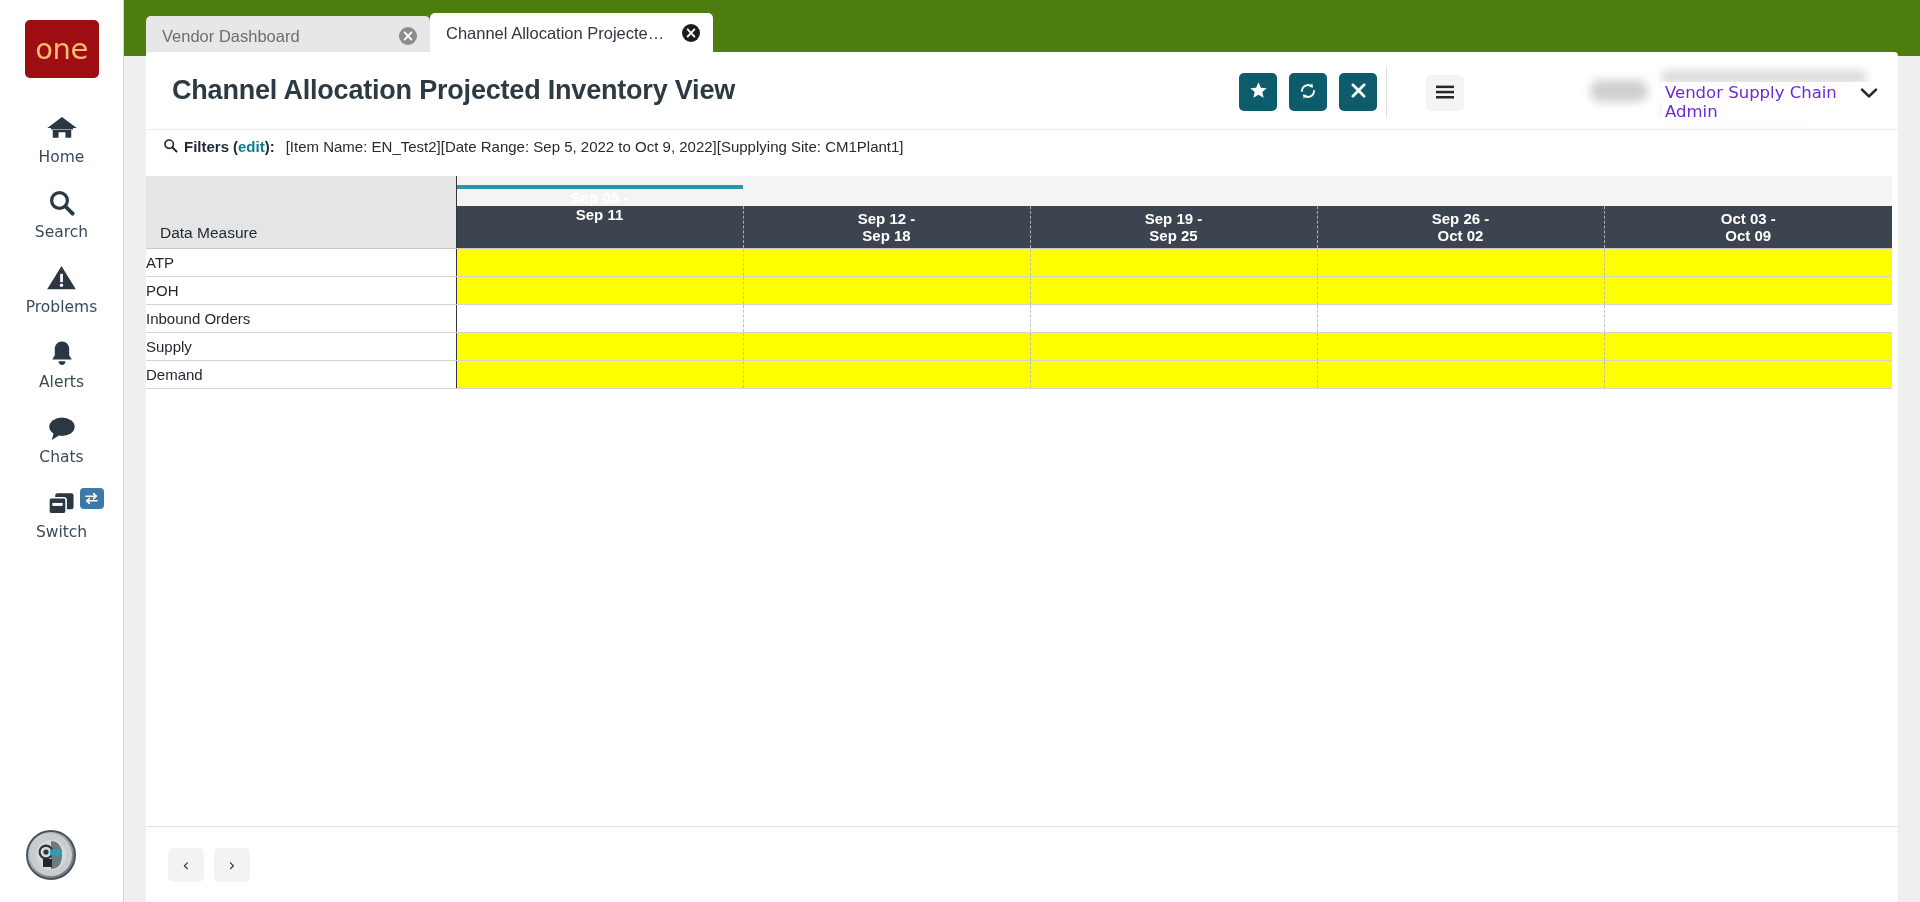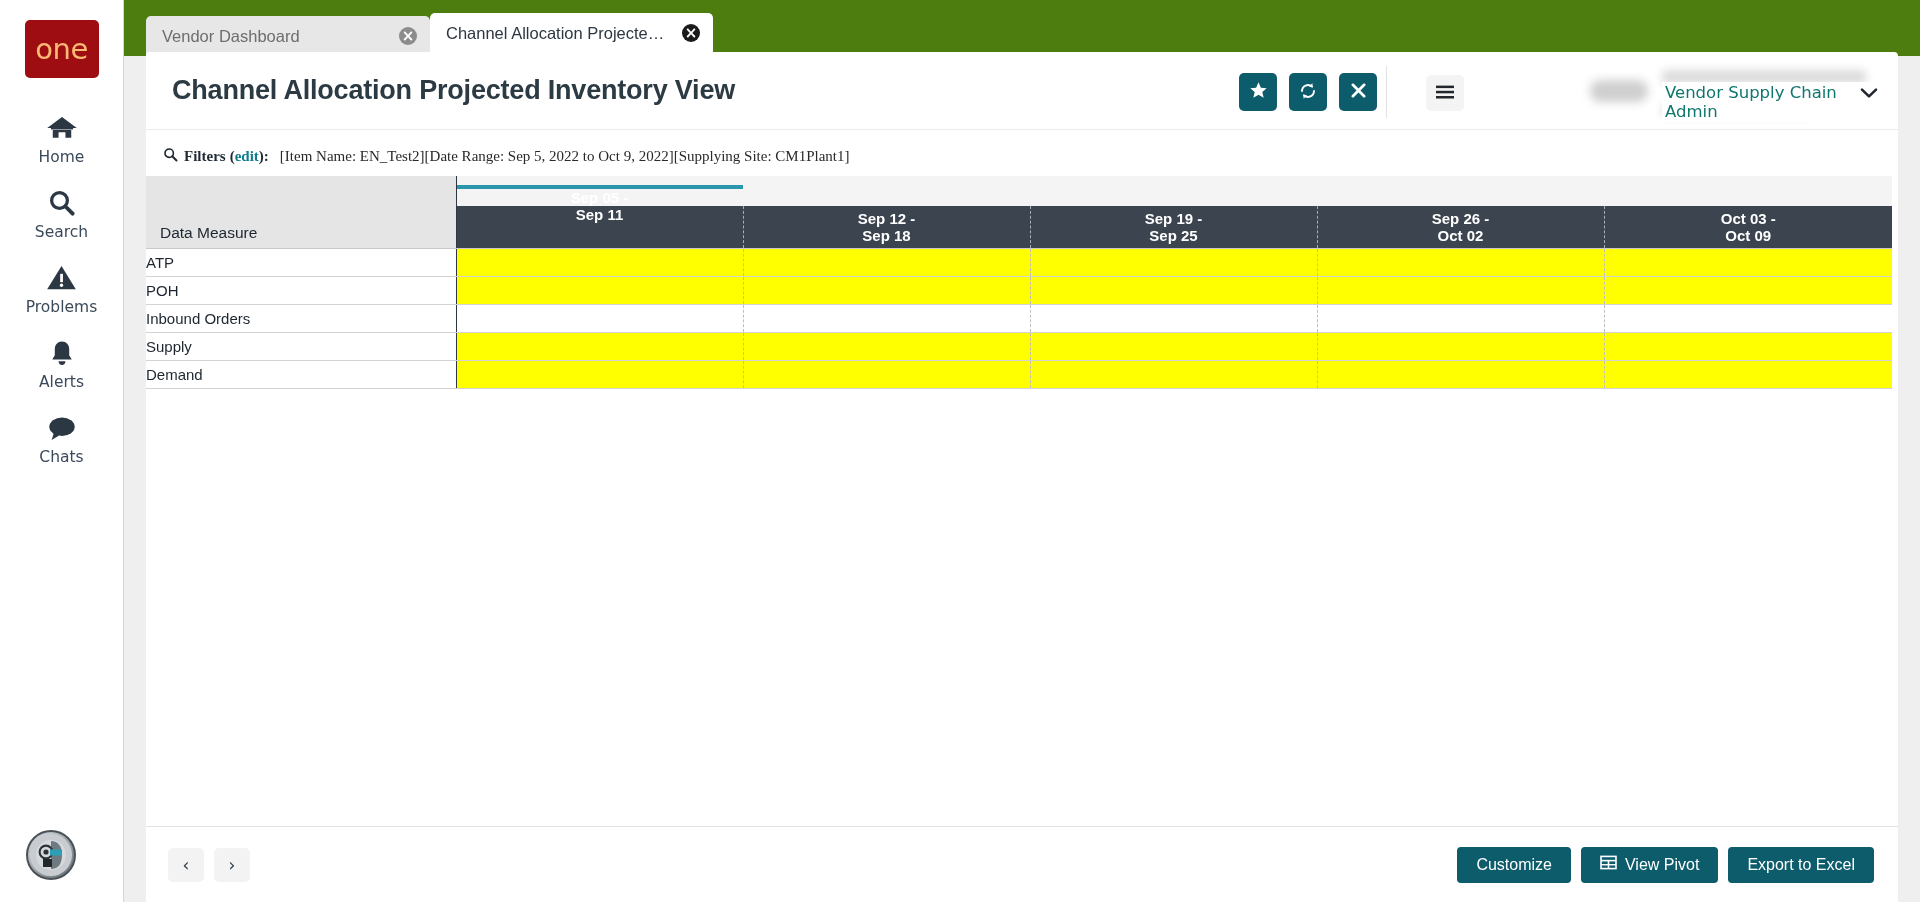--- a/index.html
+++ b/index.html
@@ -158,39 +158,39 @@
   .user-blur-bot {
     position:absolute; left: 92px; top: 36px; width: 150px; height: 13px;
     background:#e0e0e0; filter: blur(4px); border-radius:3px;
   }
   .user-blur-left {
     position:absolute; left: 20px; top: 12px; width: 58px; height: 22px;
     background:#cfcfcf; filter: blur(5px); border-radius:10px;
   }
   .user-role {
     position:absolute; left: 92px; top: 14px;
-    font-size: 16.5px; color:#0f766e;
+    font-size: 16.5px; color:#6d28d9;
     font-family:"DejaVu Sans", sans-serif;
     background:#fff; padding: 1px 3px;
   }
   .user-caret {
     position:absolute; right: 6px; top: 12px;
     width: 26px; height: 26px;
     display:flex; align-items:center; justify-content:center;
     cursor:pointer;
   }
 
   
   .filters-bar {
     height: 36px;
-    display: flex; align-items: center;
+    display: flex; align-items: flex-start;
     padding-left: 17px;
     font-size: 15px;
     color: #1f2a33;
-    font-family: Liberation Serif, serif;
+    font-family: Liberation Sans, sans-serif;
     margin-top: 8px;
   }
   .filters-label { font-weight: bold; margin-left: 6px; }
   .filters-edit { color: #0f7d8c; font-weight: bold; }
   .filters-value { margin-left: 11px; color: #2a2a2a; font-weight: normal; }
 
   
   .grid-wrap {
     position: absolute; left: 0; right: 0;
     top: 124px; bottom: 76px;
@@ -342,20 +342,36 @@
     <div class="nav-item">
       <span class="ico">
         <svg width="30" height="27" viewBox="0 0 26 23">
             <ellipse cx="13" cy="10" rx="11" ry="8" fill="#2b3742"></ellipse>
             <path d="M6 15.5 L4 21.5 L10.5 17.5 Z" fill="#2b3742"></path>
           </svg>
       </span>
       <span class="lbl">Chats</span>
     </div>
 
+    <div class="nav-item">
+      <span class="ico">
+        <svg width="31" height="27" viewBox="0 0 27 23">
+            <rect x="8" y="2.5" width="16" height="14" rx="2" fill="#2b3742"></rect>
+            <rect x="2.5" y="6.5" width="15" height="14" rx="2" fill="#2b3742" stroke="#fff" stroke-width="1.4"></rect>
+            <rect x="5.5" y="11" width="9" height="2.6" fill="#fff"></rect>
+          </svg>
+      </span>
+      <span class="switch-badge">
+        <svg width="15" height="13" viewBox="0 0 16 14">
+            <path d="M2 4.5 L13 4.5 M10.2 1.8 L13.2 4.5 L10.2 7.2" fill="none" stroke="#fff" stroke-width="1.7" stroke-linecap="round" stroke-linejoin="round"></path>
+            <path d="M14 9.5 L3 9.5 M5.8 6.8 L2.8 9.5 L5.8 12.2" fill="none" stroke="#fff" stroke-width="1.7" stroke-linecap="round" stroke-linejoin="round"></path>
+          </svg>
+      </span>
+      <span class="lbl">Switch</span>
+    </div>
 
 
     <div class="avatar-bottom">
       <svg width="44" height="44" viewBox="0 0 44 44">
         <circle cx="22" cy="22" r="21" fill="#c8ccd0"></circle>
         <path d="M22 7 C31 7 37 14 37 22 C37 30 31 37 22 37 C13 37 7 30 7 22 C7 14 13 7 22 7 Z" fill="#d5d9dc"></path>
         <path d="M22 8 C29 8 33 13 33 22 C33 31 29 36 22 36 L22 8 Z" fill="#6e7980"></path>
         <circle cx="17" cy="19" r="6.4" fill="none" stroke="#2c3338" stroke-width="2.1"></circle>
         <circle cx="17" cy="19" r="2.6" fill="#2c3338"></circle>
         <rect x="21" y="16.5" width="12" height="6" fill="#2a9fb5"></rect>
@@ -537,36 +553,17 @@
 
       <div class="bottom-bar">
         <div class="pager">
           <button class="pager-btn">
             <span>‹</span>
           </button>
           <button class="pager-btn">
             <span>›</span>
           </button>
         </div>
-        <div class="bottom-actions">
-          <button class="tbtn">
-            <span>Customize</span>
-          </button>
-          <button class="tbtn">
-            <span>
-              <svg width="17" height="15" viewBox="0 0 18 16">
-                  <rect x="1" y="1.5" width="16" height="13" fill="none" stroke="#fff" stroke-width="1.7"></rect>
-                  <line x1="1" y1="6" x2="17" y2="6" stroke="#fff" stroke-width="1.7"></line>
-                  <line x1="9" y1="6" x2="9" y2="14.5" stroke="#fff" stroke-width="1.7"></line>
-                  <line x1="1" y1="10.4" x2="17" y2="10.4" stroke="#fff" stroke-width="1.5"></line>
-                </svg>
-            </span>
-            <span>View Pivot</span>
-          </button>
-          <button class="tbtn">
-            <span>Export to Excel</span>
-          </button>
-        </div>
       </div>
 
     </div>
   </div>
 </div>
 
 </body></html>

